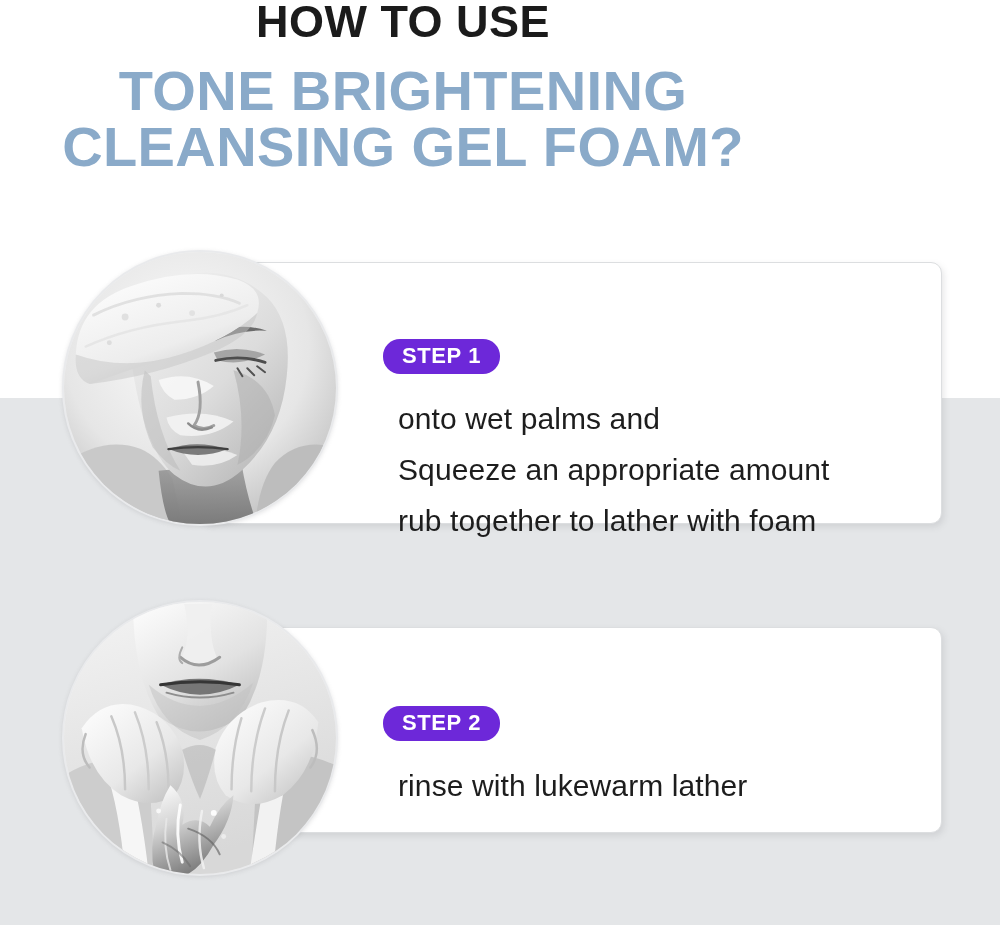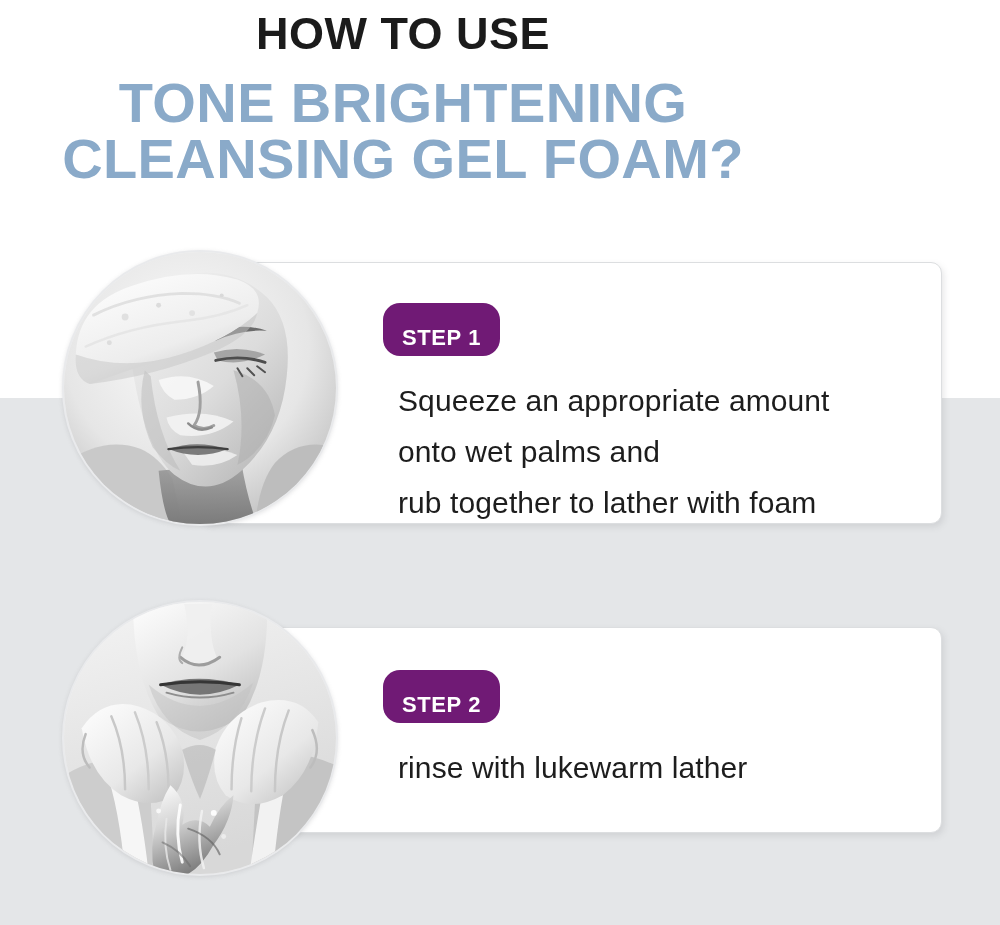--- a/index.html
+++ b/index.html
@@ -34,21 +34,20 @@
     background: #e4e6e8;
   }
 
   
   .heading {
     position: absolute;
     left: 0; top: 0;
     width: 806px;
     text-align: center;
     z-index: 5;
-    margin-top: 12px;
   }
   .heading-line1 {
     display: block;
     font-family: "Liberation Sans", sans-serif;
     font-weight: bold;
     font-size: 45px;
     letter-spacing: 0.5px;
     color: #1b1b1b;
     line-height: 47px;
     margin-top: -2px;
@@ -114,29 +113,30 @@
   
   .step-text {
     position: absolute;
     left: 383px;
   }
   .step-text.st1 { top: 53px; }
   .step-text.st2 { top: 92px; }
 
   .step-badge {
     display: inline-block;
-    background: #701a75;
+    background: #6d28d9;
     color: #ffffff;
     font-family: "Liberation Sans", sans-serif;
     font-weight: bold;
     font-size: 22px;
     letter-spacing: 0.6px;
-    padding: 24px 19px 7px 19px;
+    padding: 6px 19px 7px 19px;
     border-radius: 17px;
     line-height: 22px;
+    margin-top: 36px;
   }
   .step-lines {
     margin-top: 19px;
     margin-left: 15px;
   }
   .step-line {
     display: block;
     font-family: "Liberation Sans", sans-serif;
     font-weight: normal;
     font-size: 30px;
@@ -223,22 +223,22 @@
         <circle cx="46" cy="92" r="2.5" fill="#dddddd"></circle>
         <circle cx="160" cy="44" r="2" fill="#d9d9d9"></circle>
 
         <path d="M12 104 Q62 122 118 104 Q168 88 196 62 Q192 84 150 102 Q92 126 26 134 Q10 128 12 104 Z" fill="#c6c6c6" opacity="0.5"></path>
       </svg>
     </div>
 
     <div class="step-text st1">
       <span class="step-badge">STEP 1</span>
       <div class="step-lines">
+        <span class="step-line">onto wet palms and</span>
         <span class="step-line">Squeeze an appropriate amount</span>
-        <span class="step-line">onto wet palms and</span>
         <span class="step-line">rub together to lather with foam</span>
       </div>
     </div>
   </div>
 
   <div class="step-row row2">
 
     <div class="card card2"></div>
 
     <div class="photo-circle pc2">

